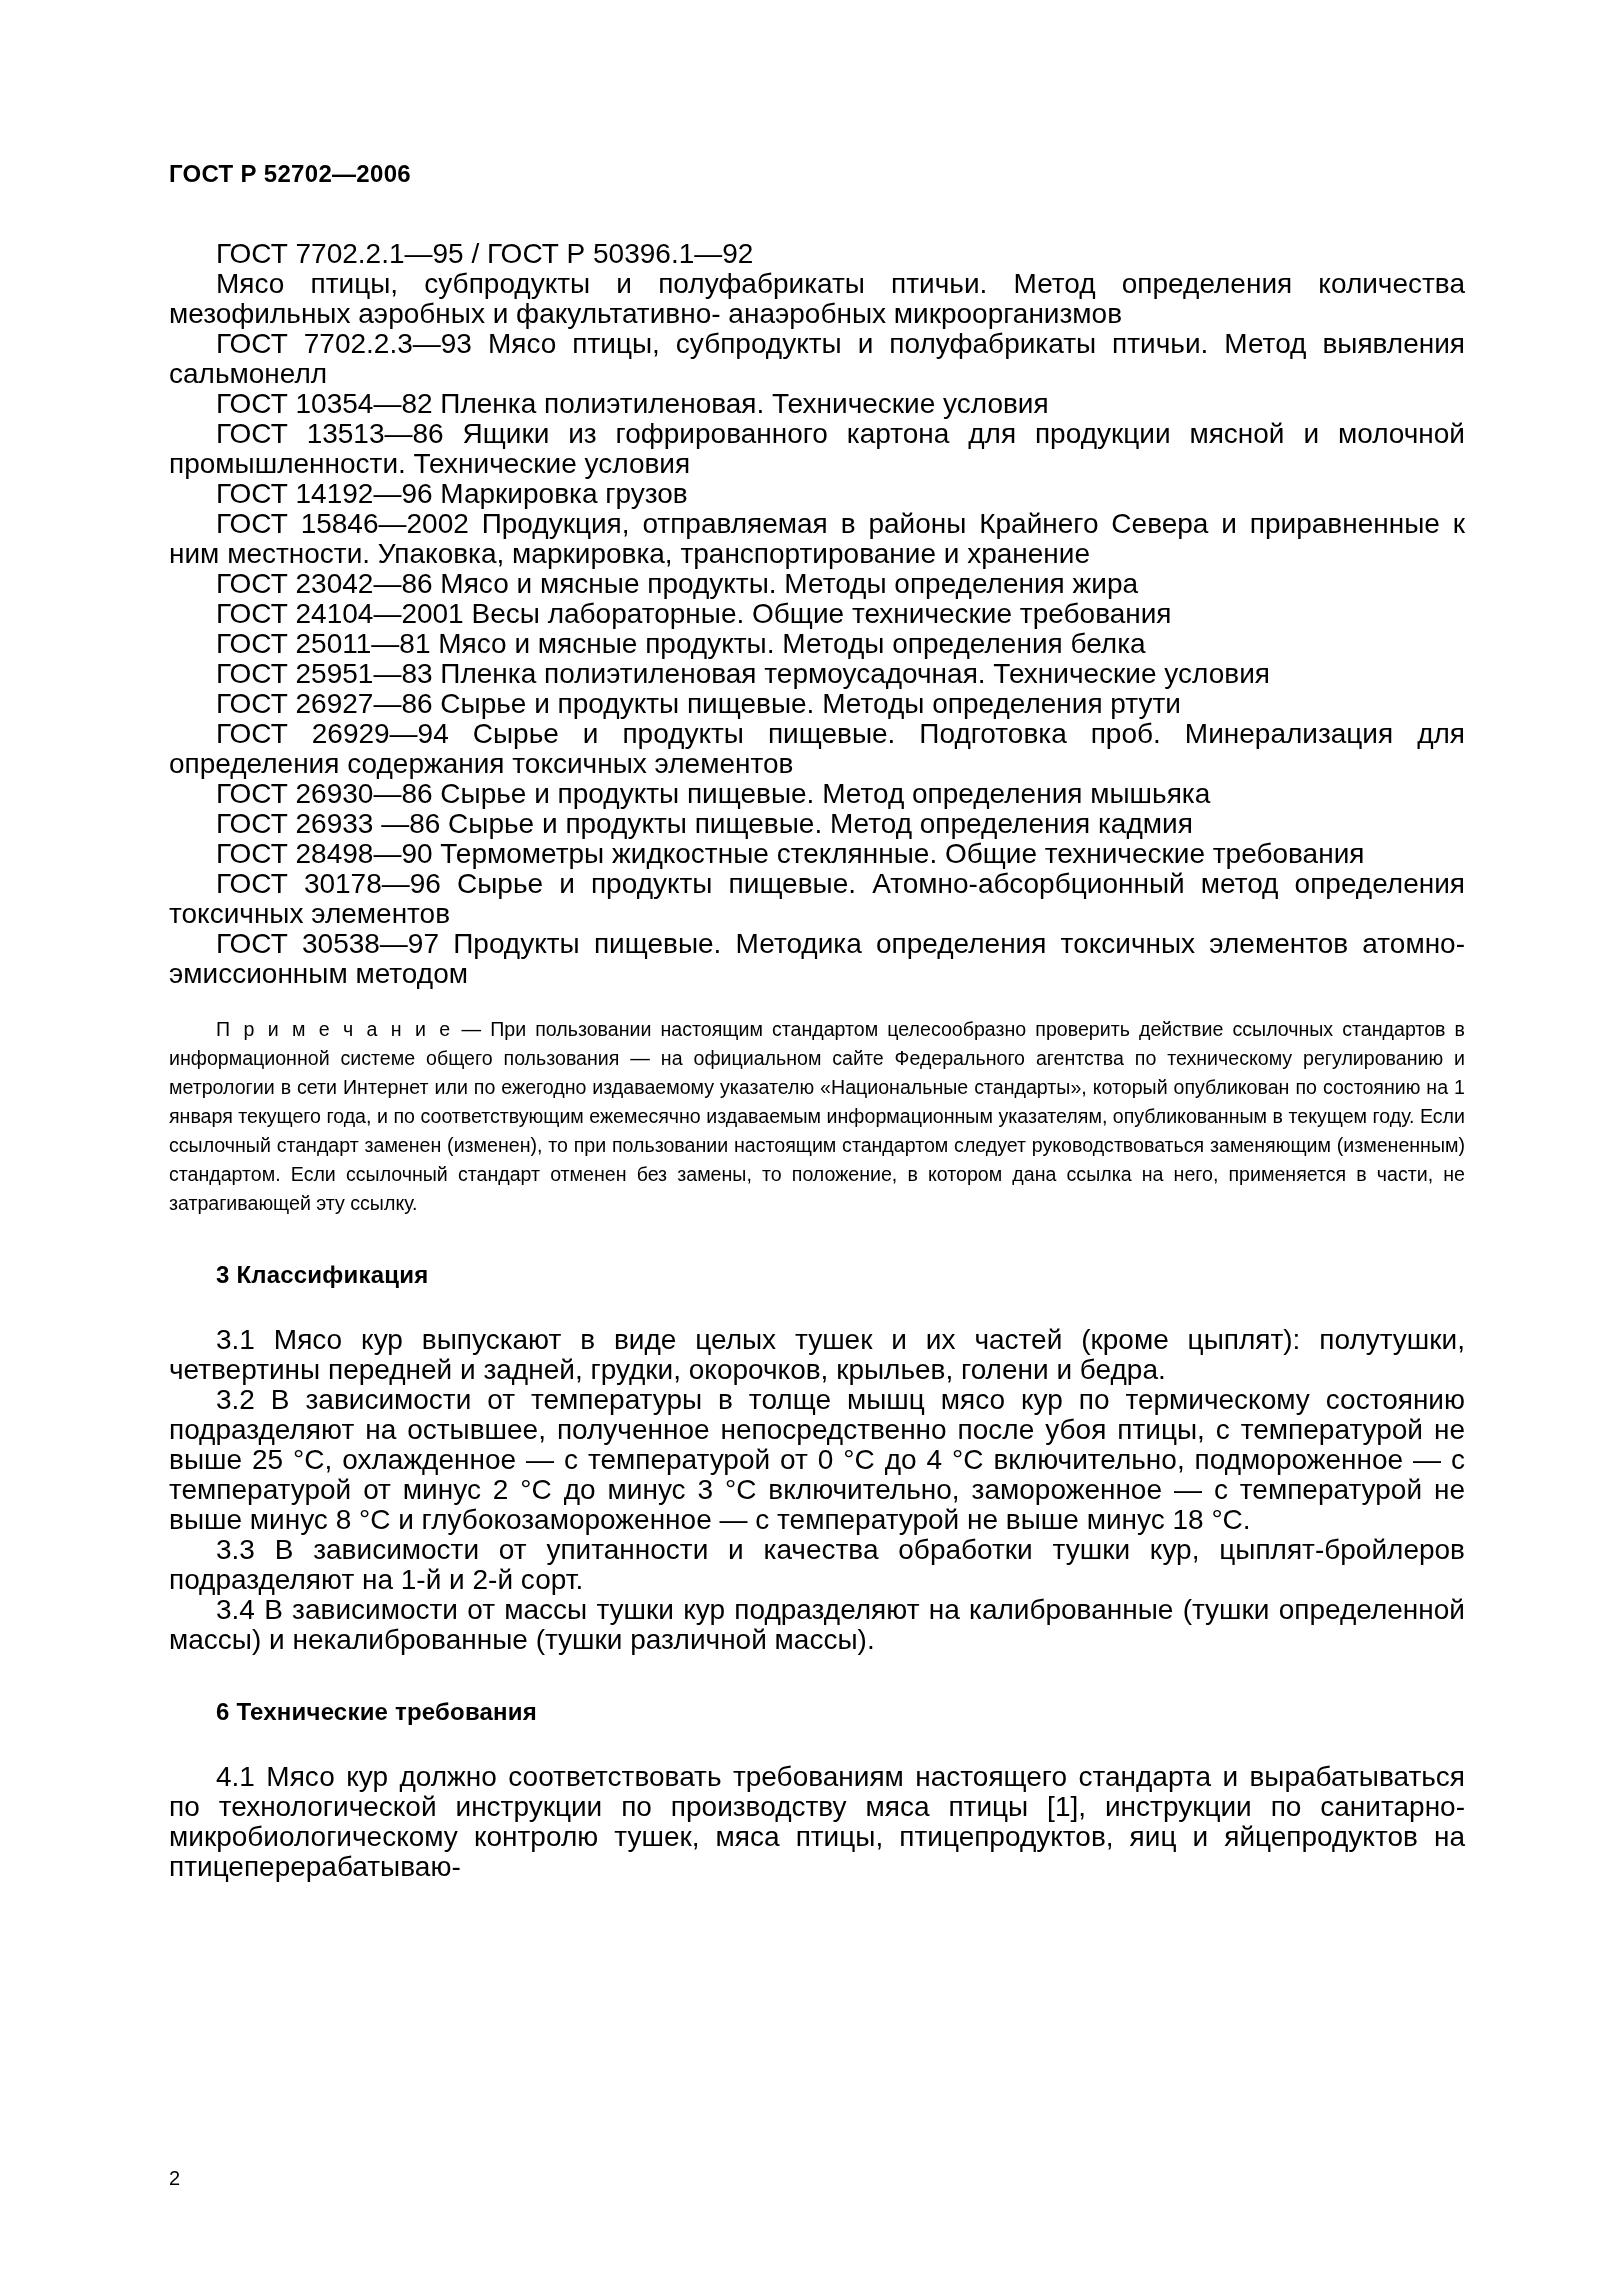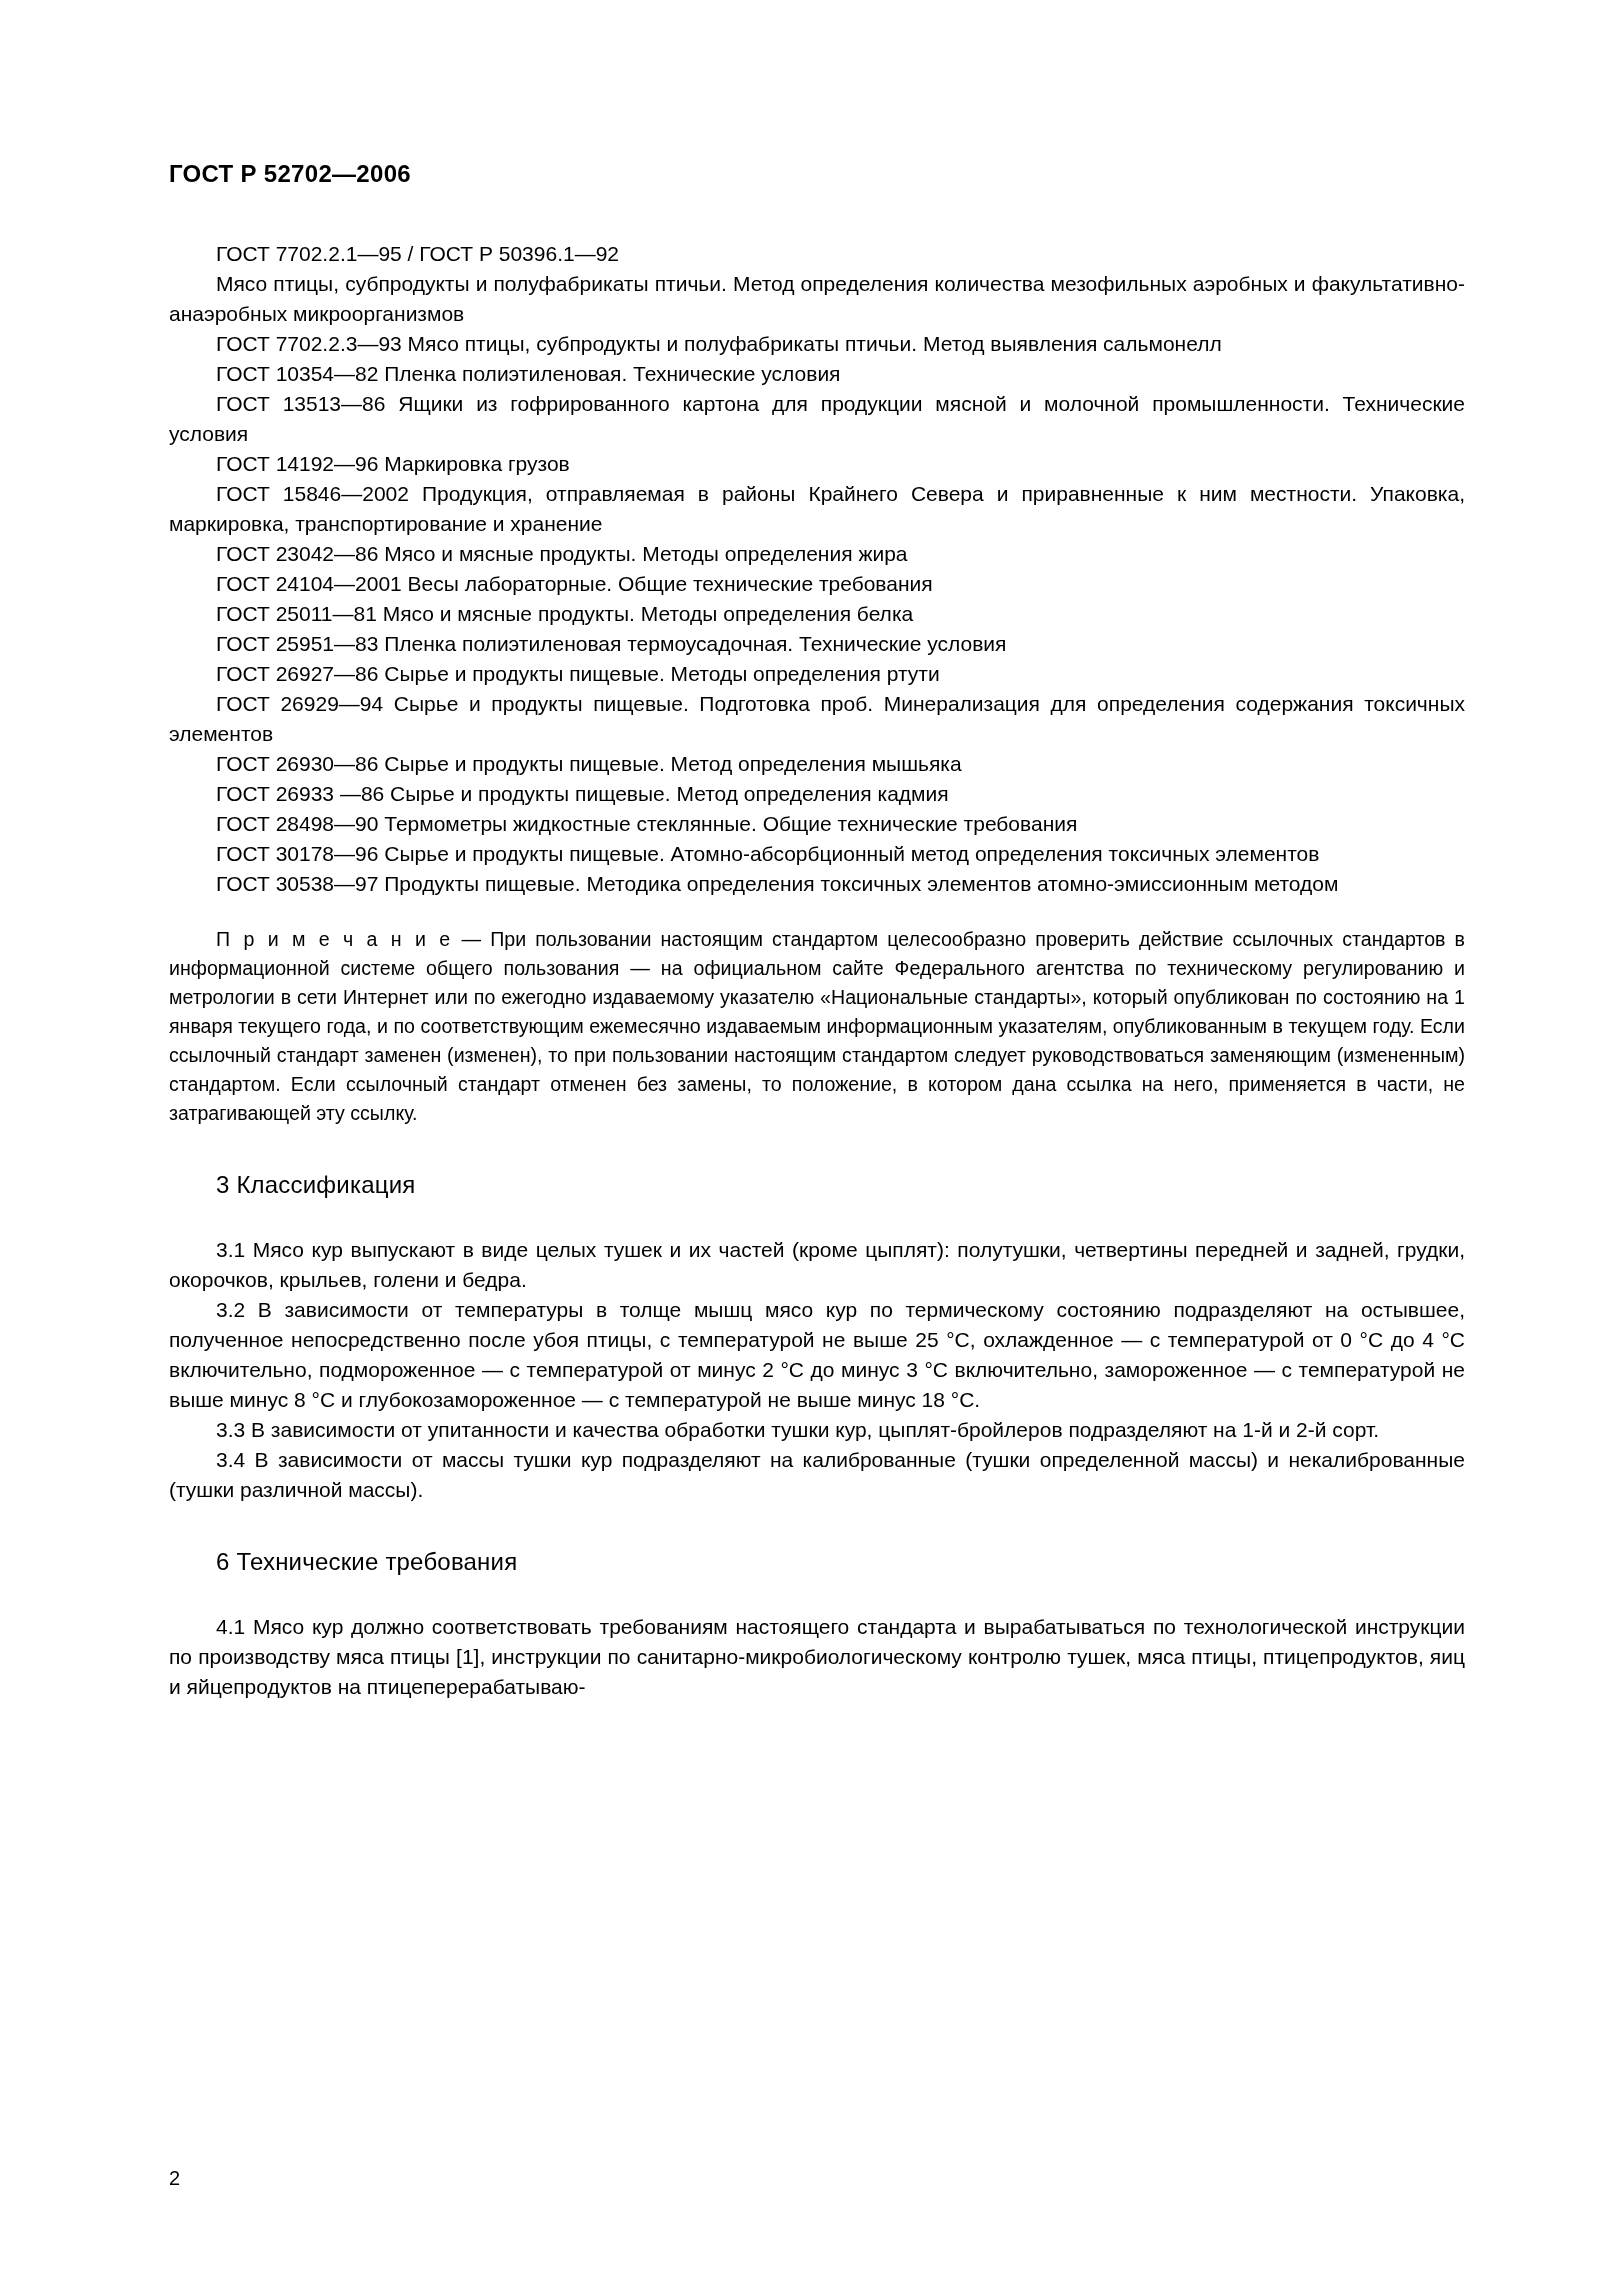--- a/index.html
+++ b/index.html
@@ -29,41 +29,41 @@
     width: 1296px;
   }
   .doc-header {
     font-size: 24px;
     font-weight: bold;
     letter-spacing: 0.3px;
     margin-bottom: 51px;
   }
   p {
     margin: 0;
-    font-size: 21px;
+    font-size: 28px;
     line-height: 30px;
     text-align: justify;
     text-justify: inter-word;
   }
   p.indent {
     text-indent: 47px;
   }
   .note {
     margin-top: 26px;
     font-size: 19.6px;
     line-height: 29px;
     text-align: justify;
     text-indent: 47px;
   }
   .note .sp {
     letter-spacing: 2.1px;
   }
   h2 {
     font-size: 24px;
-    font-weight: normal;
+    font-weight: bold;
     margin: 43px 0 0 0;
     padding-left: 47px;
     letter-spacing: 0.2px;
   }
   .sect-body {
     margin-top: 36px;
   }
   .page-number {
     position: absolute;
     left: 169px;

